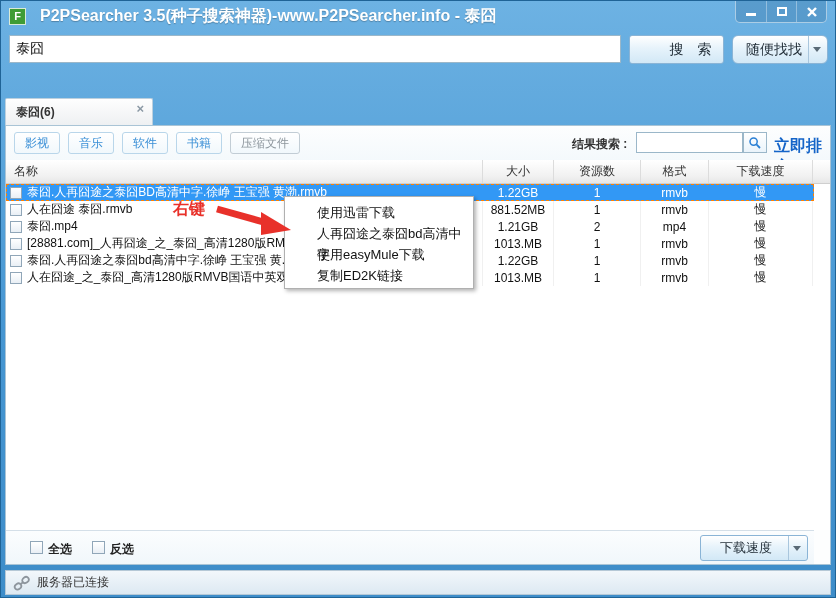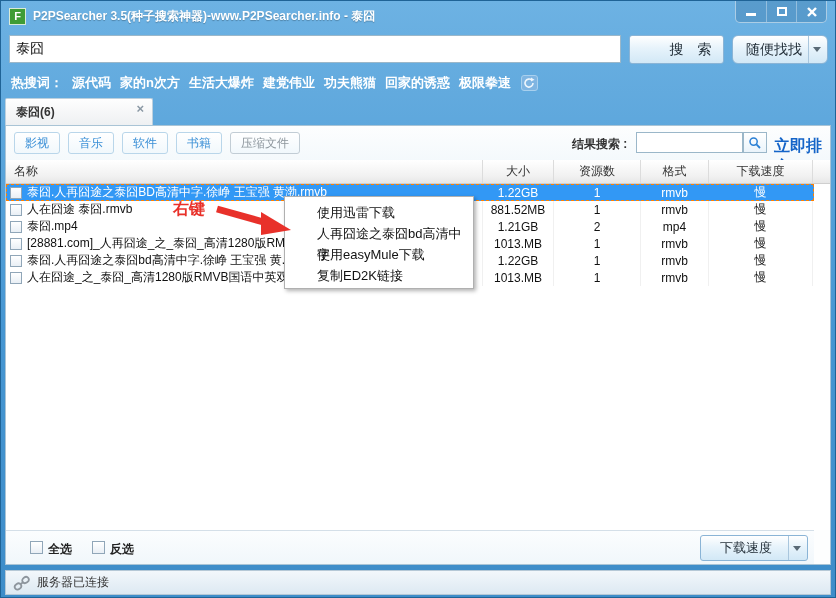--- a/index.html
+++ b/index.html
@@ -4,21 +4,21 @@
 <style>
   * { margin:0; padding:0; box-sizing:border-box; }
   html,body { width:836px; height:598px; font-family:"Liberation Sans","DejaVu Sans",sans-serif; }
   .window { position:absolute; inset:0; width:836px; height:598px;
     background:linear-gradient(#6db2e3,#4696d2 55%,#3e8dc9); border:1px solid #1f6396; overflow:hidden; }
 
   
   .titlebar { position:absolute; left:0; top:0; width:100%; height:30px; display:flex; align-items:center; }
   .logo { width:17px; height:17px; margin-left:8px; background:#3f9c35; border:1px solid #d9ead6;
     color:#fff; font-weight:bold; font-size:11px; display:flex; align-items:center; justify-content:center; }
-  .title-text { color:#fff; font-weight:bold; font-size:12px; margin-left:7px; text-shadow:0 1px 1px rgba(0,0,0,.25); }
+  .title-text { color:#fff; font-weight:bold; font-size:16px; margin-left:14px; text-shadow:0 1px 1px rgba(0,0,0,.25); }
   .win-controls { position:absolute; right:8px; top:0; height:22px; display:flex;
     background:rgba(30,90,140,.25); border:1px solid rgba(255,255,255,.5); border-top:none; border-radius:0 0 5px 5px; }
   .win-btn { width:30px; height:21px; display:flex; align-items:center; justify-content:center; cursor:default; }
   .win-btn + .win-btn { border-left:1px solid rgba(255,255,255,.35); }
   .glyph-min { width:10px; height:3px; background:#fff; margin-top:6px; }
   .glyph-max { width:10px; height:9px; border:2px solid #fff; }
 
   
   .search-row { position:absolute; left:0; top:32px; width:100%; height:34px; }
   .search-input { position:absolute; left:8px; top:2px; width:612px; height:28px; border:1px solid #9bb7c9;
@@ -126,36 +126,20 @@
     <input class="search-input" value="泰囧" style="">
     <div class="btn btn-search">搜　索</div>
     <div class="btn btn-lucky">
       <span>随便找找</span>
       <span class="btn-arrow">
           <span class="tri-down"></span>
         </span>
     </div>
   </div>
 
-  <div class="hot-row">
-    <span class="hot-label">热搜词：</span>
-    <span class="hot-word">源代码</span>
-    <span class="hot-word">家的n次方</span>
-    <span class="hot-word">生活大爆炸</span>
-    <span class="hot-word">建党伟业</span>
-    <span class="hot-word">功夫熊猫</span>
-    <span class="hot-word">回家的诱惑</span>
-    <span class="hot-word">极限拳速</span>
-    <span class="refresh-btn">
-      <svg width="12" height="12" viewBox="0 0 12 12">
-        <path d="M10 6a4 4 0 1 1-1.2-2.8" fill="none" stroke="#eef6fc" stroke-width="1.6"></path>
-        <polygon points="8,0.5 11.5,2.8 8,4.6" fill="#eef6fc"></polygon>
-      </svg>
-    </span>
-  </div>
 
   <div class="tab">
     <span class="tab-label">泰囧(6)</span>
     <span class="tab-close">×</span>
   </div>
 
   <div class="panel">
 
     <div class="toolbar">
       <div class="cat-btn" style="left:8px;width:46px">影视</div>

